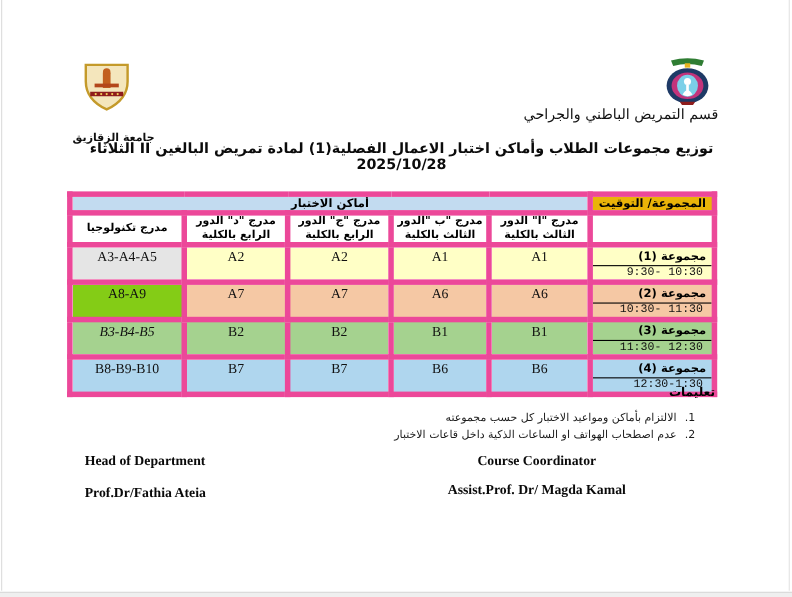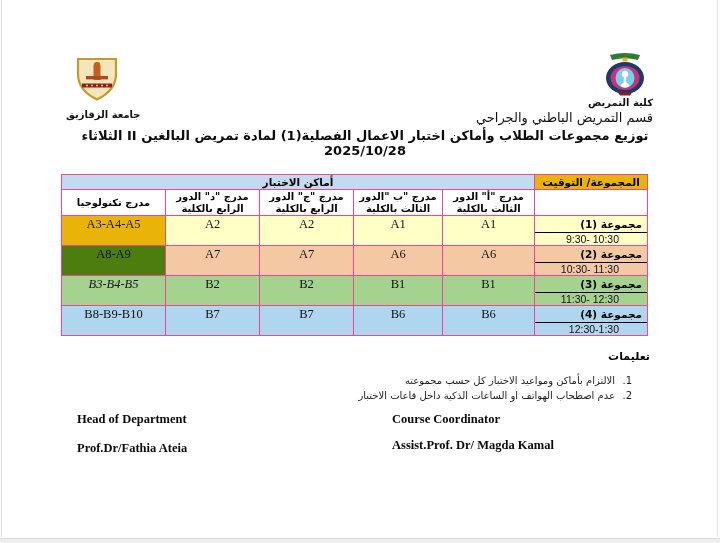--- a/index.html
+++ b/index.html
@@ -7,61 +7,61 @@
               font-family:"DejaVu Sans", sans-serif; }
   .page { position:relative; width:720px; height:543px; background:#ffffff; }
 
   
   .edge-left  { position:absolute; left:1px; top:0; bottom:6px; width:1px; background:#dcdcdc; }
   .edge-right { position:absolute; right:2px; top:0; bottom:6px; width:1px; background:#e3e3e3; }
   .edge-bottom{ position:absolute; left:0; right:0; bottom:0; height:5px; background:#efefef; border-top:1px solid #d9d9d9; }
 
   
   .logo-left { position:absolute; left:66px; top:56px; width:62px; text-align:center; }
-  .logo-left .uni-label { margin-top:3px; font-size:10px; font-weight:bold; color:#111; white-space:nowrap; }
+  .logo-left .uni-label { margin-top:14px; font-size:10px; font-weight:bold; color:#111; white-space:nowrap; }
   .logo-right { position:absolute; left:597px; top:51px; width:56px; text-align:center; }
 
   .faculty-block { position:absolute; right:67px; top:96px; text-align:right; direction:rtl; color:#111; }
   .faculty-name { font-size:10px; font-weight:bold; line-height:13px; }
   .dept-name    { font-size:13px; font-weight:normal; line-height:17px; }
 
   .doc-title { position:absolute; left:50px; right:40px; top:128px; text-align:center;
                direction:rtl; font-size:13px; font-weight:bold; color:#0b0b0b; }
 
   
   .tbl-wrap { position:absolute; left:61px; top:174px; }
   table { border-collapse:collapse; table-layout:fixed; direction:rtl; width:586px; }
-  th, td { border:1px solid #ec4899; overflow:hidden; }
+  th, td { border:5px solid #ec4899; overflow:hidden; }
   .hdr-top th { height:15px; font-size:10.5px; font-weight:bold; text-align:center;
                 vertical-align:middle; padding:0; color:#000; }
   .hdr-halls th { height:26px; background:#ffffff; font-size:10px; font-weight:bold;
                   text-align:center; vertical-align:middle; padding:0; line-height:12px; color:#000; }
   .corner-empty { background:#ffffff; }
   tr.data-row { height:30px; }
   td.room-cell { vertical-align:top; text-align:center; direction:ltr;
                  font-family:"Liberation Serif", serif; font-size:12.5px; color:#111;
                  padding-top:1px; }
   td.group-cell { padding:0; vertical-align:top; }
   .grp-label { height:17px; border-bottom:1px solid #000; direction:rtl; text-align:right;
                padding:2px 5px 0 0; font-size:10.5px; font-weight:bold; color:#000; line-height:13px; }
-  .grp-time  { height:12px; direction:ltr; text-align:right; padding:0 28px 0 0;
-               font-family:Liberation Sans, sans-serif; font-size:10.5px; color:#111; line-height:12px; }
+  .grp-time  { height:12px; direction:ltr; text-align:right; padding:0 8px 0 0;
+               font-family:Liberation Mono, monospace; font-size:10.5px; color:#111; line-height:12px; }
 
   
   .inst { position:absolute; right:70px; top:350px; direction:rtl; text-align:right; color:#1c1c1c; }
   .inst-heading { font-size:11px; font-weight:bold; margin-bottom:10px; color:#000; }
   .inst-items { padding-right:18px; }
   .inst-item { display:flex; gap:7px; font-size:10px; line-height:15px; }
   .inst-item .num { min-width:10px; }
 
   
   .sig { font-family:"Liberation Serif", serif; font-weight:bold; font-size:12.5px; color:#0a0a0a; }
   .sig-left  { position:absolute; left:77px; top:412px; }
   .sig-left .sig-name { margin-top:14px; }
-  .sig-right { position:absolute; left:392px; top:412px; width:192px; }
+  .sig-right { position:absolute; left:392px; top:412px; width:192px; text-align:center; }
   .sig-right .sig-name { margin-top:11px; }
 </style>
 </head>
 <body>
 
 <div class="page">
   <div class="edge-left"></div>
   <div class="edge-right"></div>
   <div class="edge-bottom"></div>
 
@@ -93,21 +93,20 @@
         <ellipse cx="27" cy="27" rx="9.5" ry="10" fill="#7BD0E8"></ellipse>
         <circle cx="27" cy="23" r="3.2" fill="#ffffff"></circle>
         <path d="M22.5 35 q4.5 -8 9 0 q-4.5 3 -9 0 Z" fill="#ffffff"></path>
         <rect x="25.8" y="26" width="2.4" height="7" fill="#ffffff"></rect>
         <path d="M20 41.5 h14 l-2 3 h-10 Z" fill="#8E1C1C"></path>
       </svg>
     </span>
   </div>
 
   <div class="faculty-block">
-    <div class="faculty-name">كلية التمريض</div>
     <div class="dept-name">قسم التمريض الباطني والجراحي</div>
   </div>
 
   <div class="doc-title">توزيع مجموعات الطلاب وأماكن اختبار الاعمال الفصلية(1) لمادة تمريض البالغين II الثلاثاء 2025/10/28</div>
 
   <div class="tbl-wrap">
     <table>
       <colgroup>
         <col style="width:113px">
           <col style="width:92px">
@@ -147,33 +146,33 @@
 
       <tr class="data-row">
         <td class="group-cell" style="background-color: rgb(255, 255, 198);">
           <div class="grp-label">مجموعة (1)</div>
           <div class="grp-time">9:30- 10:30</div>
         </td>
         <td class="room-cell" style="background-color: rgb(255, 255, 198);">A1</td>
         <td class="room-cell" style="background-color: rgb(255, 255, 198);">A1</td>
         <td class="room-cell" style="background-color: rgb(255, 255, 198);">A2</td>
         <td class="room-cell" style="background-color: rgb(255, 255, 198);">A2</td>
-        <td class="room-cell" style="background-color: #eab308;">A3-A4-A5</td>
+        <td class="room-cell" style="background-color: #e5e5e5;">A3-A4-A5</td>
       </tr>
 
       <tr class="data-row">
         <td class="group-cell" style="background-color: rgb(245, 200, 164);">
           <div class="grp-label">مجموعة (2)</div>
           <div class="grp-time">10:30- 11:30</div>
         </td>
         <td class="room-cell" style="background-color: rgb(245, 200, 164);">A6</td>
         <td class="room-cell" style="background-color: rgb(245, 200, 164);">A6</td>
         <td class="room-cell" style="background-color: rgb(245, 200, 164);">A7</td>
         <td class="room-cell" style="background-color: rgb(245, 200, 164);">A7</td>
-        <td class="room-cell" style="background-color: #4d7c0f;">A8-A9</td>
+        <td class="room-cell" style="background-color: #84cc16;">A8-A9</td>
       </tr>
 
       <tr class="data-row">
         <td class="group-cell" style="background-color: rgb(165, 210, 143);">
           <div class="grp-label">مجموعة (3)</div>
           <div class="grp-time">11:30- 12:30</div>
         </td>
         <td class="room-cell" style="background-color: rgb(165, 210, 143);">B1</td>
         <td class="room-cell" style="background-color: rgb(165, 210, 143);">B1</td>
         <td class="room-cell" style="background-color: rgb(165, 210, 143);">B2</td>

